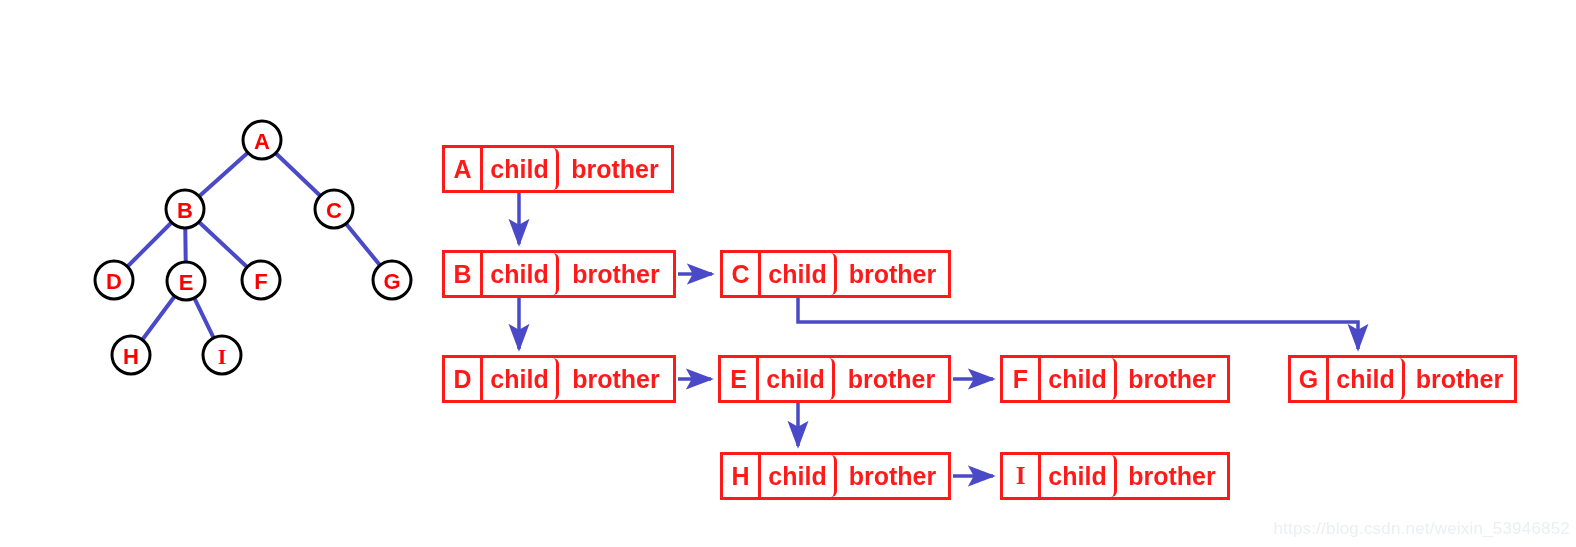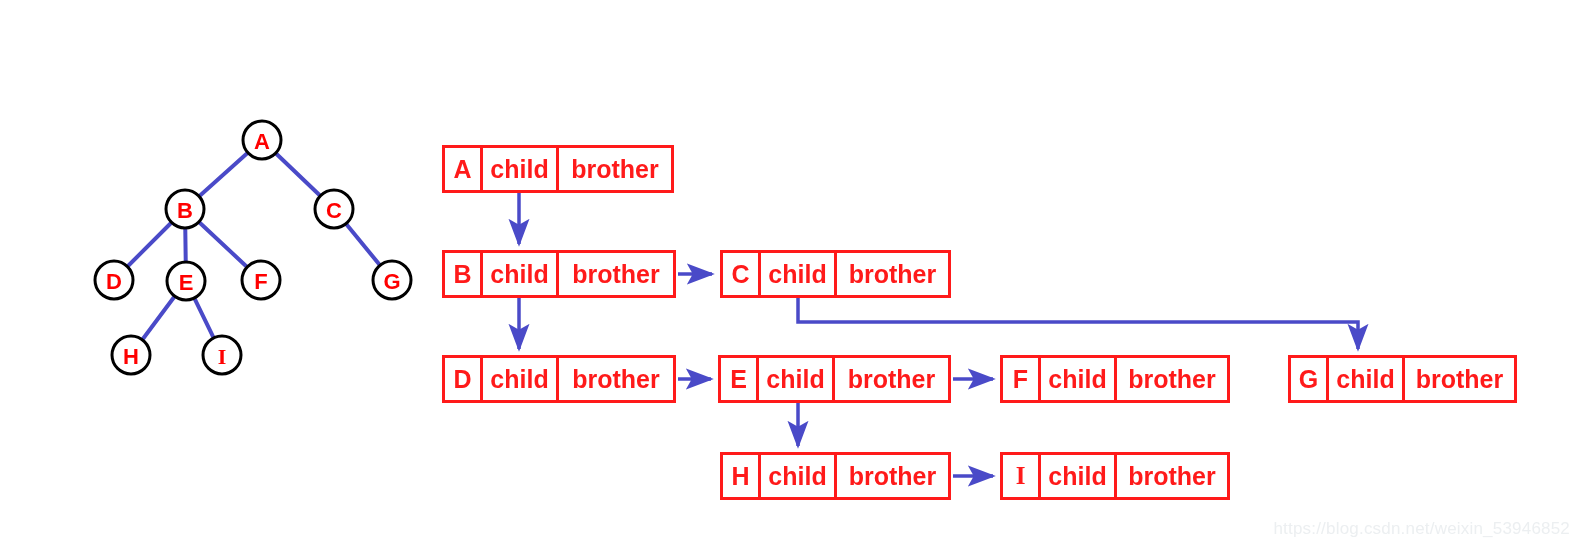--- a/index.html
+++ b/index.html
@@ -72,20 +72,21 @@
   .cell.key {
     width: 38px;
     flex: 0 0 38px;
   }
   .cell.key.serif {
     font-family: "Liberation Serif", serif;
   }
   .cell.child {
     width: 76px;
     flex: 0 0 76px;
+    border-radius: 6px;
   }
   .cell.brother {
     flex: 1 1 auto;
     padding: 0 6px;
   }
   .link-line {
     stroke: #4a4ac8;
     stroke-width: 3.5;
     fill: none;
   }

